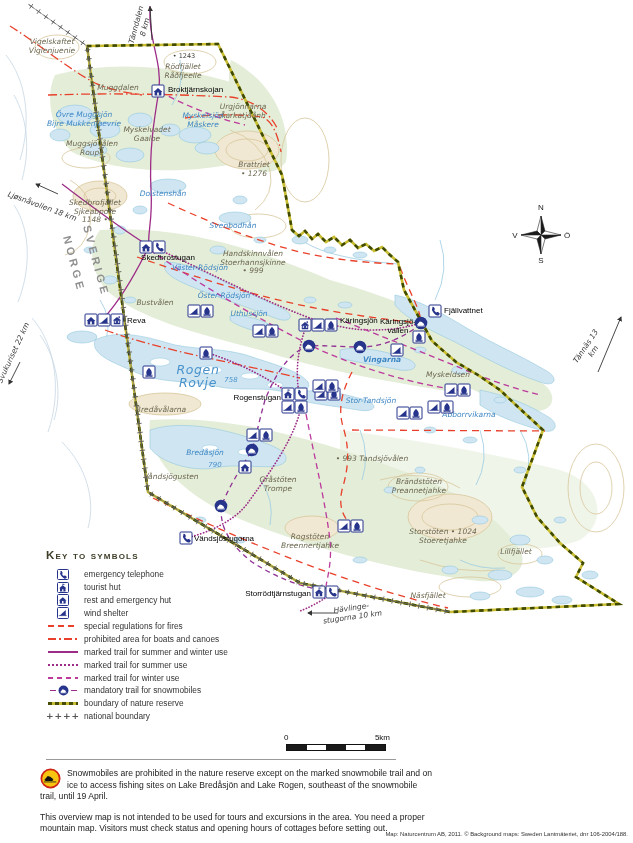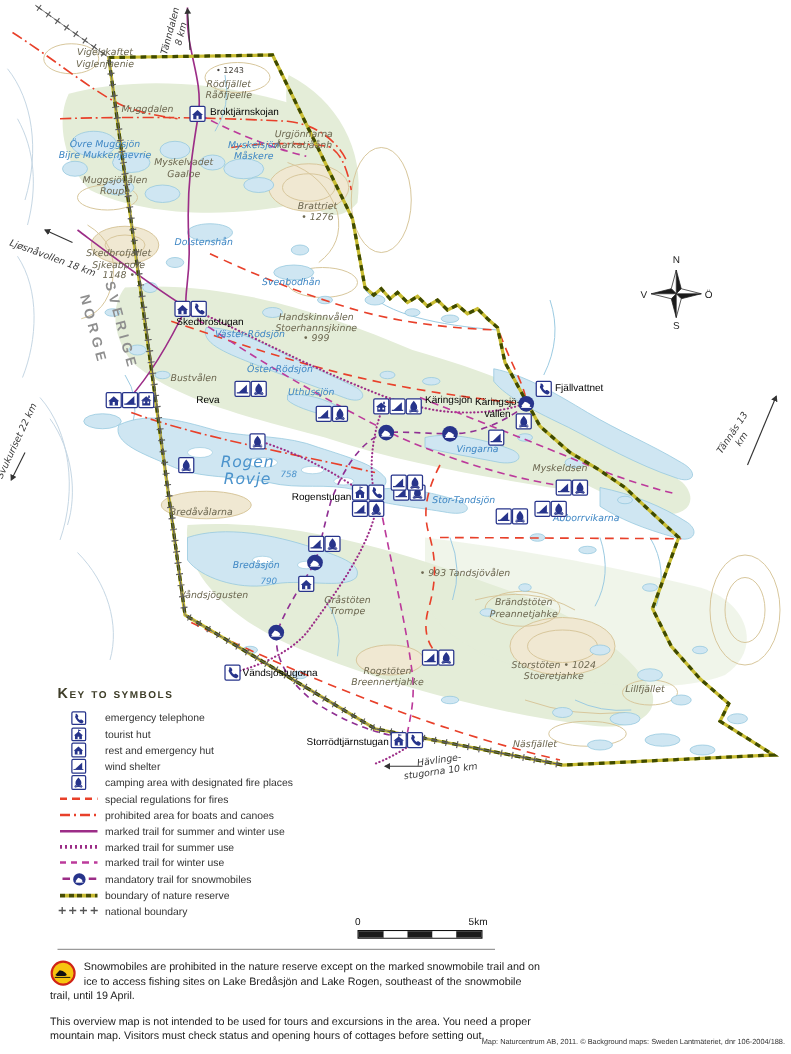--- a/index.html
+++ b/index.html
@@ -453,21 +453,21 @@
           <polygon points="16,35 32,39 36,35" fill="#fff"></polygon>
       </g>
       <text x="36" y="10">N</text>
       <text x="62" y="38">Ö</text>
       <text x="36" y="63">S</text>
       <text x="10" y="38">V</text>
     </svg>
   </div>
 
   <div id="labels">
-      <div class="lbl terr" style="left: 52px; top: 47px; transform: translate(-50%, -50%); margin-left: 32px;">Vigelskaftet
+      <div class="lbl terr" style="left: 52px; top: 47px; transform: translate(-50%, -50%);">Vigelskaftet
 Viglenjuenie</div>
       <div class="lbl ext" style="left: 141px; top: 26px; transform: translate(-50%, -50%) rotate(-75deg);">Tänndalen
 8 km</div>
       <div class="lbl elev" style="left: 184px; top: 57px; transform: translate(-50%, -50%);">• 1243</div>
       <div class="lbl terr" style="left: 183px; top: 72px; transform: translate(-50%, -50%);">Rödfjället
 Råðfjeelle</div>
       <div class="lbl terr" style="left: 118px; top: 88px; transform: translate(-50%, -50%);">Muggdalen</div>
       <div class="lbl hut" style="left: 168px; top: 90px; transform: translate(0px, -50%);">Broktjärnskojan</div>
       <div class="lbl lake" style="left: 84px; top: 120px; transform: translate(-50%, -50%);">Övre Muggsjön
 Bijre Mukkenjaevrie</div>
@@ -490,26 +490,26 @@
       <div class="lbl border" style="left: 96px; top: 261px; transform: translate(-50%, -50%) rotate(75deg);">SVERIGE</div>
       <div class="lbl border" style="left: 74px; top: 264px; transform: translate(-50%, -50%) rotate(75deg);">NORGE</div>
       <div class="lbl hut" style="left: 168px; top: 258px; transform: translate(-50%, -50%);">Skedbrostugan</div>
       <div class="lbl terr" style="left: 253px; top: 263px; transform: translate(-50%, -50%);">Handskinnvålen
 Stoerhannsjkinne
 • 999</div>
       <div class="lbl lake" style="left: 200px; top: 268px; transform: translate(-50%, -50%);">Väster-Rödsjön</div>
       <div class="lbl lake" style="left: 224px; top: 296px; transform: translate(-50%, -50%);">Öster-Rödsjön</div>
       <div class="lbl lake" style="left: 249px; top: 314px; transform: translate(-50%, -50%);">Uthussjön</div>
       <div class="lbl terr" style="left: 155px; top: 303px; transform: translate(-50%, -50%);">Bustvålen</div>
-      <div class="lbl hut" style="left: 113px; top: 321px; transform: translate(0px, -50%); padding-left: 44px;">Reva</div>
+      <div class="lbl hut" style="left: 127px; top: 321px; transform: translate(0px, -50%);">Reva</div>
       <div class="lbl hut" style="left: 340px; top: 321px; transform: translate(0px, -50%);">Käringsjön</div>
       <div class="lbl hut" style="left: 398px; top: 327px; transform: translate(-50%, -50%);">Käringsjö-
 vallen</div>
       <div class="lbl hut" style="left: 444px; top: 311px; transform: translate(0px, -50%);">Fjällvattnet</div>
-      <div class="lbl lake" style="left: 382px; top: 360px; transform: translate(-50%, -50%);">Vingarna</div>
+      <div class="lbl lake" style="left: 382px; top: 360px; transform: translate(-50%, -50%); font-weight: bold;">Vingarna</div>
       <div class="lbl ext" style="left: 590px; top: 349px; transform: translate(-50%, -50%) rotate(-56deg);">Tännäs 13 km</div>
       <div class="lbl terr" style="left: 448px; top: 375px; transform: translate(-50%, -50%);">Myskeldsen</div>
       <div class="lbl biglake" style="left: 198px; top: 376px; transform: translate(-50%, -50%);">Rogen
 Rovje</div>
       <div class="lbl lakeelev" style="left: 231px; top: 380px; transform: translate(-50%, -50%); font-style: italic;">758</div>
       <div class="lbl hut" style="left: 281px; top: 398px; transform: translate(-100%, -50%);">Rogenstugan</div>
       <div class="lbl lake" style="left: 371px; top: 401px; transform: translate(-50%, -50%);">Stor-Tandsjön</div>
       <div class="lbl lake" style="left: 469px; top: 415px; transform: translate(-50%, -50%);">Abborrvikarna</div>
       <div class="lbl ext" style="left: 14px; top: 353px; transform: translate(-50%, -50%) rotate(-65deg);">Svukuriset 22 km</div>
       <div class="lbl terr" style="left: 161px; top: 410px; transform: translate(-50%, -50%);">Bredåvålarna</div>
@@ -864,31 +864,20 @@
               <svg viewBox="0 0 12 12">
                 <path fill="#27348b" d="M2.2 9.6L9.8 2.6v7z"></path>
                 <path stroke="#27348b" stroke-width=".9" d="M1 9.6h10"></path>
               </svg>
             </span>
           </span>
           <span class="llab">wind shelter</span>
         </div>
         <div class="lrow">
           <span class="lsw">
-            <span class="micon">
-              <svg viewBox="0 0 12 12">
-                <path fill="#27348b" d="M6 1.3C7.4 3.2 9 4.4 9 6.8a3 3 0 0 1-6 0C3 4.4 4.6 3.2 6 1.3z"></path>
-                <path stroke="#27348b" stroke-width=".8" fill="none" d="M1.8 10.3h8.4M2.4 9.2l7.2 2M9.6 9.2l-7.2 2"></path>
-              </svg>
-            </span>
-          </span>
-          <span class="llab">camping area with designated fire places</span>
-        </div>
-        <div class="lrow">
-          <span class="lsw">
             <span class="sw-line sw-red-dash"></span>
           </span>
           <span class="llab">special regulations for fires</span>
         </div>
         <div class="lrow">
           <span class="lsw">
             <span class="sw-line sw-red-dashdot"></span>
           </span>
           <span class="llab">prohibited area for boats and canoes</span>
         </div>

